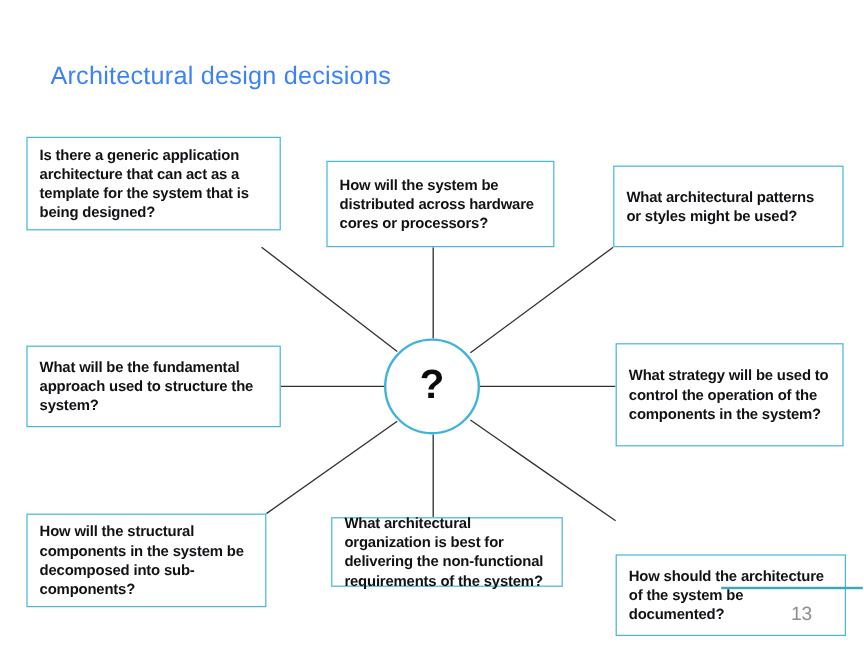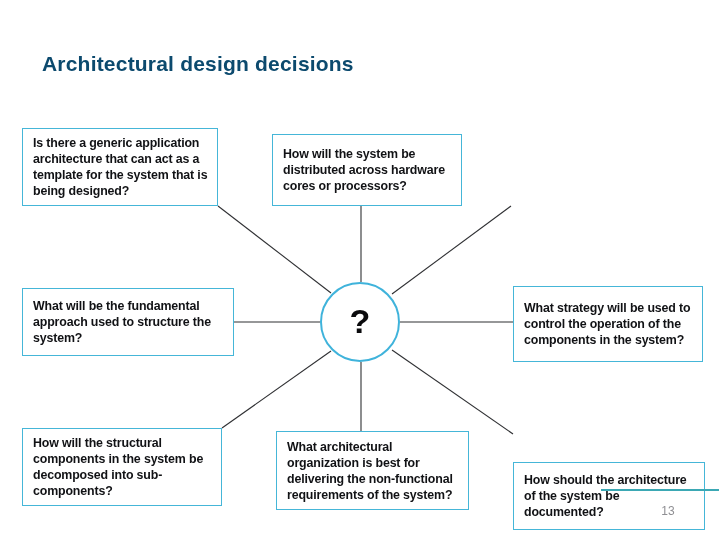--- a/index.html
+++ b/index.html
@@ -19,23 +19,23 @@
     overflow: hidden;
   }
 
   
   #slide-title {
     position: absolute;
     left: 42px;
     top: 52px;
     font-family: "Liberation Sans", sans-serif;
     font-size: 21px;
-    font-weight: bold;
+    font-weight: normal;
     letter-spacing: 0.2px;
-    color: #0c4a6e;
+    color: #3b82f6;
     white-space: nowrap;
   }
 
   
   #connector-layer {
     position: absolute;
     left: 0;
     top: 0;
     width: 720px;
     height: 540px;
@@ -55,27 +55,27 @@
   .qbox-text {
     font-family: "Liberation Sans", sans-serif;
     font-size: 12.4px;
     line-height: 1.29;
     color: #111215;
     font-weight: 600;
     letter-spacing: -0.15px;
   }
 
   
-  #box-top-left      { left: 22px;  top: 128px; width: 196px; height: 78px; }
+  #box-top-left      { left: 22px;  top: 114px; width: 212px; height: 78px; }
   #box-top-center    { left: 272px; top: 134px; width: 190px; height: 72px; align-items: center; }
   #box-top-right     { left: 511px; top: 138px; width: 192px; height: 68px; }
   #box-mid-left      { left: 22px;  top: 288px; width: 212px; height: 68px; }
-  #box-mid-right     { left: 513px; top: 286px; width: 190px; height: 76px; }
+  #box-mid-right     { left: 513px; top: 286px; width: 190px; height: 86px; }
   #box-bottom-left   { left: 22px;  top: 428px; width: 200px; height: 78px; }
-  #box-bottom-center { left: 276px; top: 431px; width: 193px; height: 79px; }
+  #box-bottom-center { left: 276px; top: 431px; width: 193px; height: 58px; }
   #box-bottom-right  { left: 513px; top: 434px; width: 192px; height: 68px; margin-top: 28px; }
 
   
   #hub {
     position: absolute;
     left: 320px;
     top: 282px;
     width: 80px;
     height: 80px;
     box-sizing: border-box;
@@ -105,21 +105,21 @@
     height: 2px;
     background: #3ba8b4;
   }
   #page-number {
     position: absolute;
     left: 648px;
     top: 504px;
     width: 40px;
     text-align: center;
     font-family: "Liberation Sans", sans-serif;
-    font-size: 12px;
+    font-size: 16px;
     color: #8f8f93;
   }
 </style>
 </head>
 <body>
 
 <div id="slide">
 
   <div id="slide-title">Architectural design decisions</div>
 
@@ -145,20 +145,23 @@
   </svg>
 
   <div class="qbox" id="box-top-left">
     <span class="qbox-text">Is there a generic application architecture that can act as a template for the system that is being designed?</span>
   </div>
 
   <div class="qbox" id="box-top-center">
     <span class="qbox-text">How will the system be distributed across hardware cores or processors?</span>
   </div>
 
+  <div class="qbox" id="box-top-right">
+    <span class="qbox-text">What architectural patterns or styles might be used?</span>
+  </div>
 
   <div class="qbox" id="box-mid-left">
     <span class="qbox-text">What will be the fundamental approach used to structure the system?</span>
   </div>
 
   <div class="qbox" id="box-mid-right">
     <span class="qbox-text">What strategy will be used to control the operation of the components in the system?</span>
   </div>
 
   <div class="qbox" id="box-bottom-left">

